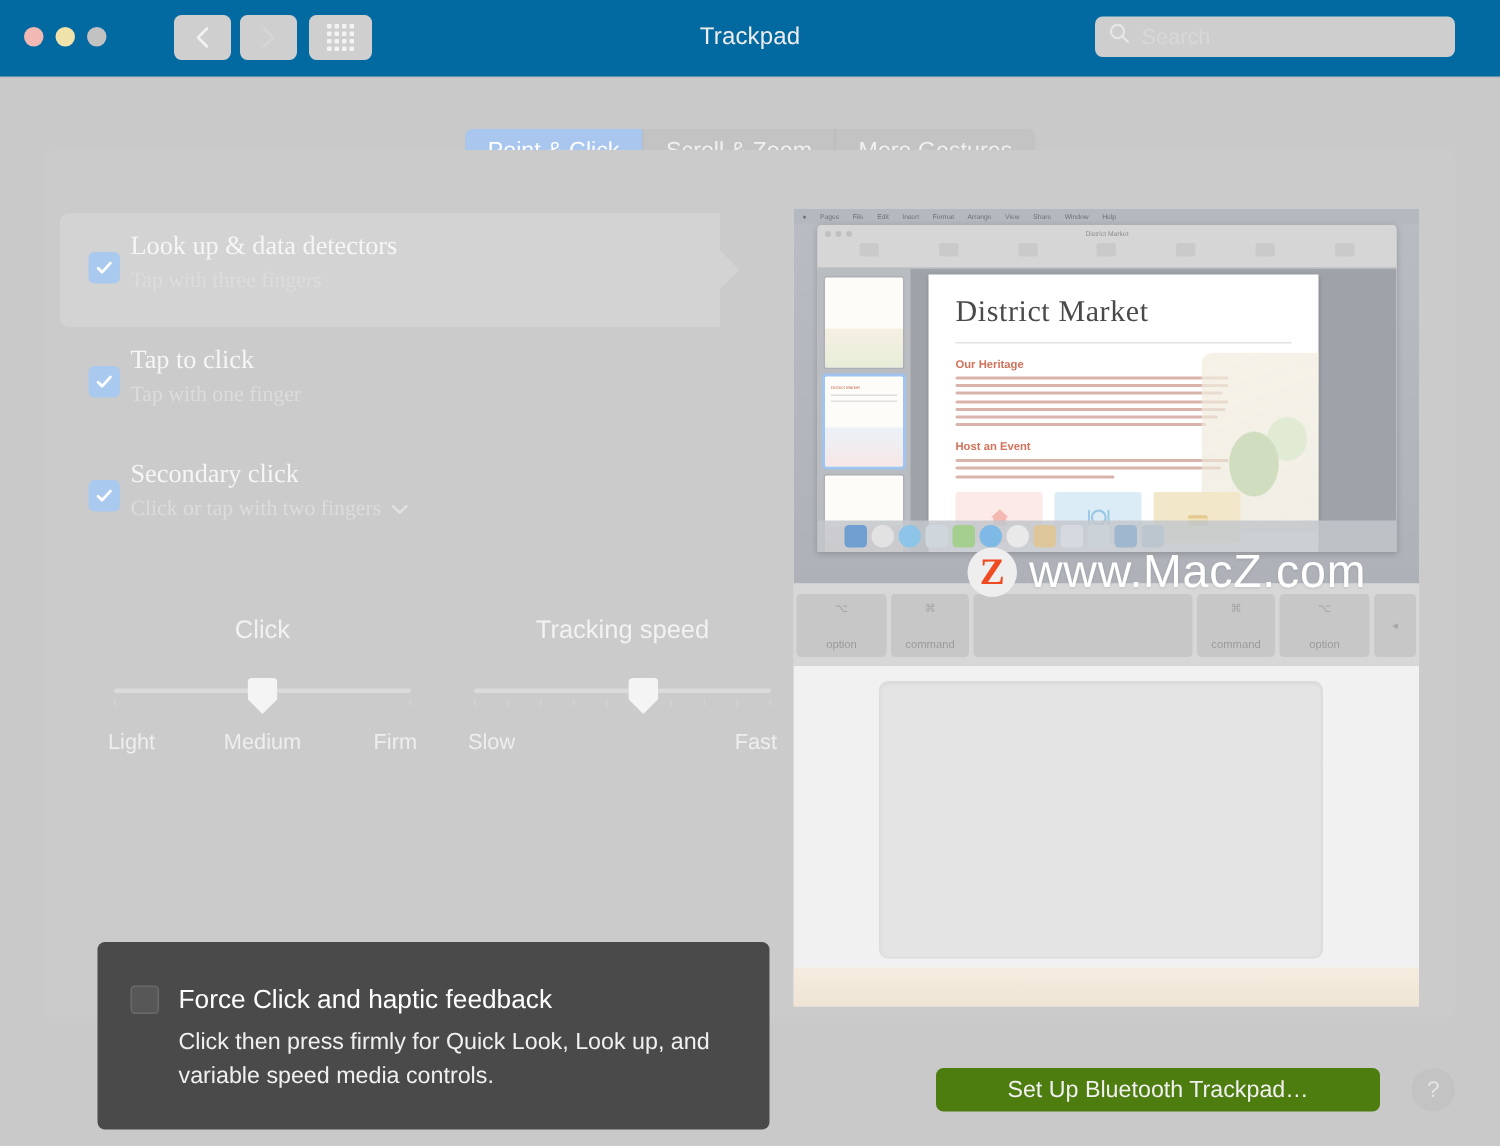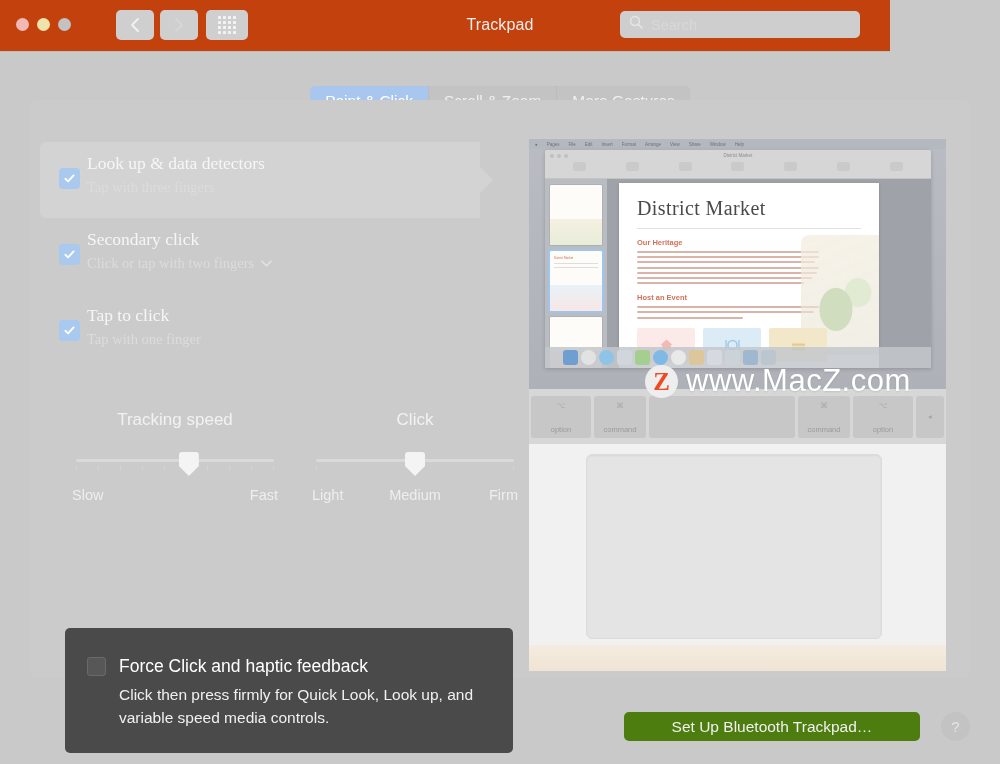--- a/index.html
+++ b/index.html
@@ -19,23 +19,23 @@
     width: 1000px;
     height: 764px;
     background: #c9c9c9;
     overflow: hidden;
   }
 
   
   .titlebar {
     position: absolute;
     left: 0; top: 0;
-    width: 890px;
+    width: 1000px;
     height: 52px;
-    background: #c2410c;
+    background: #0369a1;
     border-bottom: 1px solid #bdbdbd;
   }
 
   .traffic-lights {
     position: absolute;
     left: 16px; top: 18px;
     display: flex;
     gap: 8px;
   }
   .tl {
@@ -694,48 +694,66 @@
         </div>
       </div>
 
       <div class="opt-row">
         <div class="cbx">
           <svg width="13" height="13" viewBox="0 0 13 13">
             <polyline points="2.4,6.8 5.1,9.4 10.6,3.4" fill="none" stroke="#ffffff" stroke-width="1.9" stroke-linecap="round" stroke-linejoin="round"></polyline>
           </svg>
         </div>
         <div class="opt-text">
+          <div class="opt-title">Tap to click</div>
+          <div class="opt-sub">
+            <span>Tap with one finger</span>
+          </div>
+        </div>
+      </div>
+
+      <div class="opt-row">
+        <div class="cbx">
+          <svg width="13" height="13" viewBox="0 0 13 13">
+            <polyline points="2.4,6.8 5.1,9.4 10.6,3.4" fill="none" stroke="#ffffff" stroke-width="1.9" stroke-linecap="round" stroke-linejoin="round"></polyline>
+          </svg>
+        </div>
+        <div class="opt-text">
           <div class="opt-title">Secondary click</div>
           <div class="opt-sub">
             <span>Click or tap with two fingers</span>
             <span>
               <svg width="13" height="9" viewBox="0 0 13 9">
                 <polyline points="2,2.4 6.5,6.8 11,2.4" fill="none" stroke="#e2e2e2" stroke-width="1.6" stroke-linecap="round" stroke-linejoin="round"></polyline>
               </svg>
             </span>
           </div>
         </div>
       </div>
-
-      <div class="opt-row">
-        <div class="cbx">
-          <svg width="13" height="13" viewBox="0 0 13 13">
-            <polyline points="2.4,6.8 5.1,9.4 10.6,3.4" fill="none" stroke="#ffffff" stroke-width="1.9" stroke-linecap="round" stroke-linejoin="round"></polyline>
-          </svg>
-        </div>
-        <div class="opt-text">
-          <div class="opt-title">Tap to click</div>
-          <div class="opt-sub">
-            <span>Tap with one finger</span>
-          </div>
-        </div>
-      </div>
     </div>
 
     <div class="sliders">
+
+      <div class="slider-group">
+        <div class="slider-label">Click</div>
+        <div class="track-wrap">
+          <div class="track"></div>
+          <div class="ticks" id="click-ticks">
+              <i></i>
+              <i></i>
+              <i></i>
+            </div>
+          <div class="thumb" id="click-thumb" style="left: calc(50% + 0px);"></div>
+        </div>
+        <div class="endlabels three">
+          <span>Light</span>
+          <span>Medium</span>
+          <span>Firm</span>
+        </div>
+      </div>
 
       <div class="slider-group">
         <div class="slider-label">Tracking speed</div>
         <div class="track-wrap">
           <div class="track"></div>
           <div class="ticks" id="track-ticks">
               <i></i>
               <i></i>
               <i></i>
               <i></i>
@@ -744,38 +762,20 @@
               <i></i>
               <i></i>
               <i></i>
               <i></i>
             </div>
           <div class="thumb" id="track-thumb" style="left: calc(57% - 0.84px);"></div>
         </div>
         <div class="endlabels">
           <span>Slow</span>
           <span>Fast</span>
-        </div>
-      </div>
-
-      <div class="slider-group">
-        <div class="slider-label">Click</div>
-        <div class="track-wrap">
-          <div class="track"></div>
-          <div class="ticks" id="click-ticks">
-              <i></i>
-              <i></i>
-              <i></i>
-            </div>
-          <div class="thumb" id="click-thumb" style="left: calc(50% + 0px);"></div>
-        </div>
-        <div class="endlabels three">
-          <span>Light</span>
-          <span>Medium</span>
-          <span>Firm</span>
         </div>
       </div>
     </div>
 
     <div class="tooltip-panel">
       <div class="tt-head">
         <span class="tt-cbx"></span>
         <span class="tt-title">Force Click and haptic feedback</span>
       </div>
       <div class="tt-sub">Click then press firmly for Quick Look, Look up, and variable speed media controls.</div>

